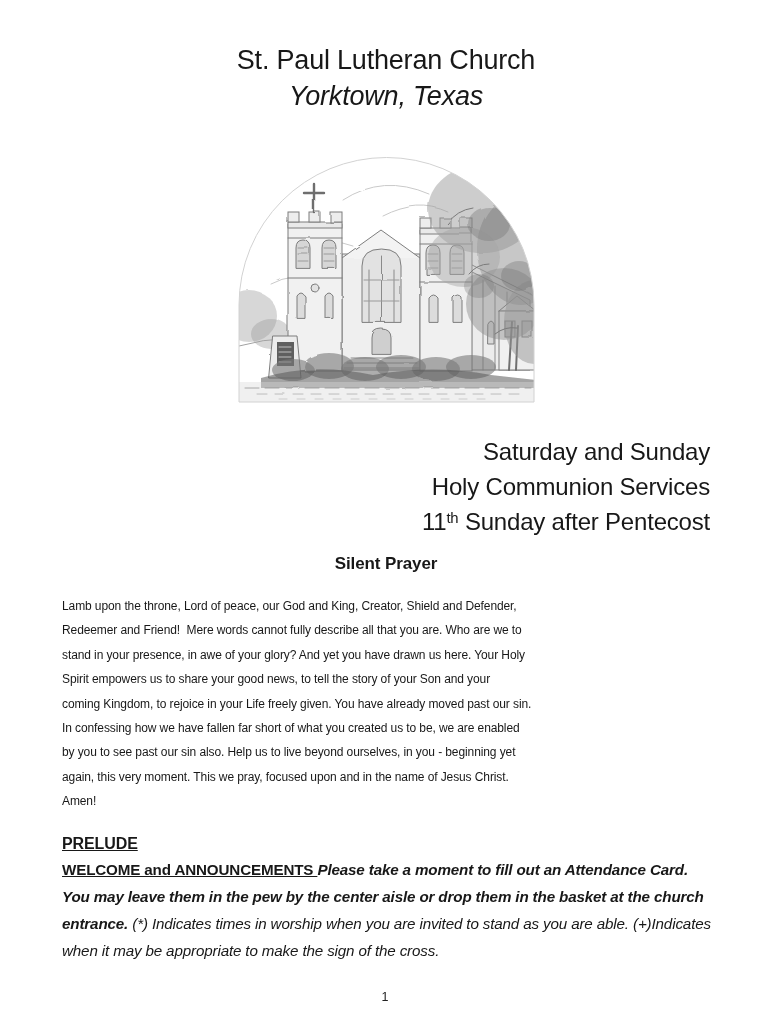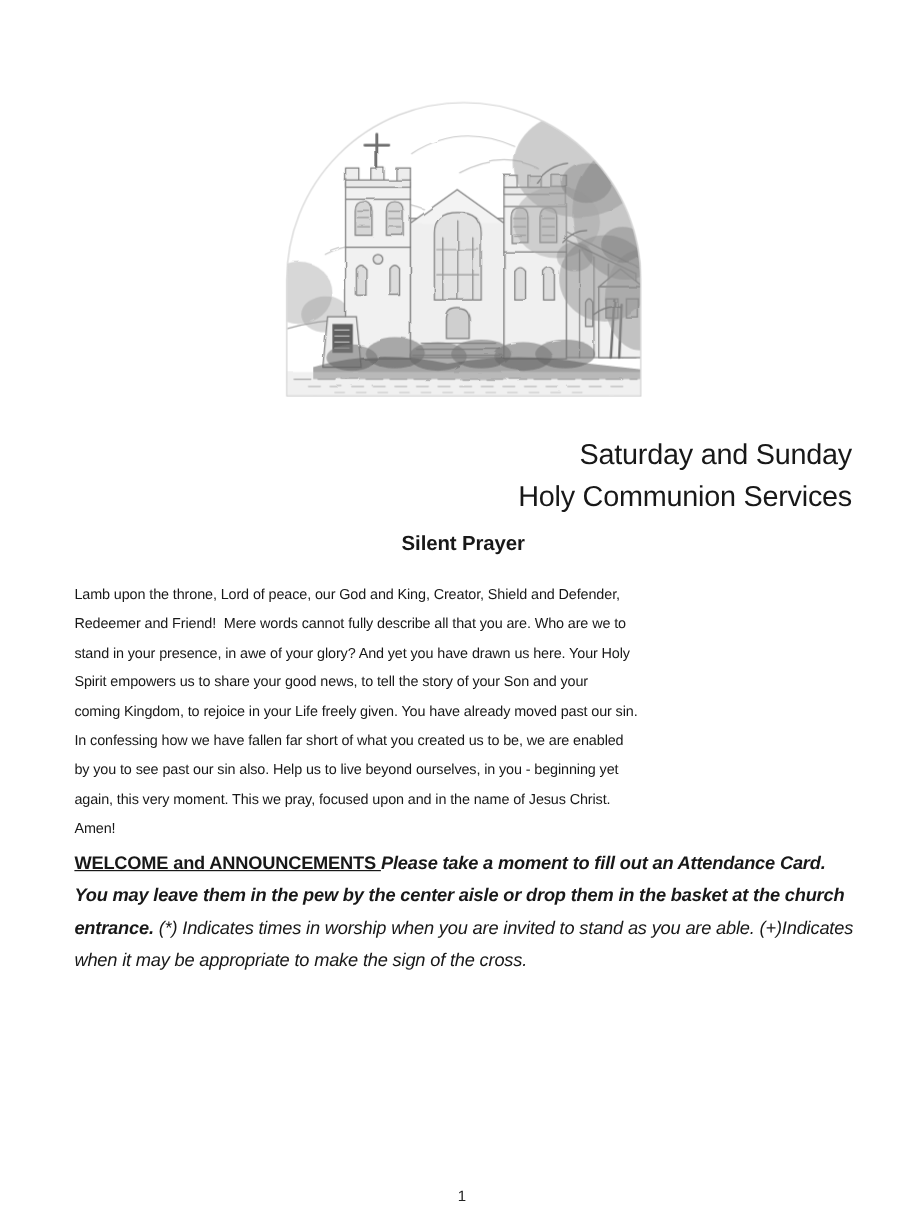--- a/index.html
+++ b/index.html
@@ -99,20 +99,24 @@
     font-size: 12.5px;
     color: #222222;
   }
   svg { display: block; }
 </style>
 </head>
 <body>
 
 <div class="page">
 
+  <div class="header">
+    <div class="church-name">St. Paul Lutheran Church</div>
+    <div class="church-location">Yorktown, Texas</div>
+  </div>
 
   <div class="illustration-wrap">
     <svg width="307" height="250" viewBox="0 0 307 250" aria-hidden="true">
       <defs>
         <clipPath id="archClip">
           <path d="M6,248 L6,151 A147.5,147.5 0 0 1 301,151 L301,248 Z"></path>
         </clipPath>
         <filter id="wobble" x="-5%" y="-5%" width="110%" height="110%">
           <feTurbulence type="fractalNoise" baseFrequency="0.045" numOctaves="2" result="n"></feTurbulence>
           <feDisplacementMap in="SourceGraphic" in2="n" scale="2.4"></feDisplacementMap>
@@ -232,32 +236,34 @@
         </g>
       </g>
 
       <path d="M6,248 L6,151 A147.5,147.5 0 0 1 301,151 L301,248 Z" fill="none" stroke="#d2d2d2" stroke-width="1"></path>
     </svg>
   </div>
 
   <div class="service-info">
     <div>Saturday and Sunday</div>
     <div>Holy Communion Services</div>
+    <div><span>11</span><sup>th</sup><span> Sunday after Pentecost</span></div>
   </div>
 
   <div class="prayer-heading">Silent Prayer</div>
 
   <div class="prayer-body">Lamb upon the throne, Lord of peace, our God and King, Creator, Shield and Defender,
 Redeemer and Friend!  Mere words cannot fully describe all that you are. Who are we to
 stand in your presence, in awe of your glory? And yet you have drawn us here. Your Holy
 Spirit empowers us to share your good news, to tell the story of your Son and your
 coming Kingdom, to rejoice in your Life freely given. You have already moved past our sin.
 In confessing how we have fallen far short of what you created us to be, we are enabled
 by you to see past our sin also. Help us to live beyond ourselves, in you - beginning yet
 again, this very moment. This we pray, focused upon and in the name of Jesus Christ.
 Amen!</div>
 
+  <div class="prelude-heading">PRELUDE</div>
 
   <p class="welcome-paragraph"><span class="welcome-heading-inline">WELCOME and ANNOUNCEMENTS </span><span class="welcome-emphasis">Please take a moment to fill out an Attendance Card. You may leave them in the pew by the center aisle or drop them in the basket at the church entrance. </span><span class="welcome-note"> (*) Indicates times in worship when you are invited to stand as you are able. (+)Indicates when it may be appropriate to make the sign of the cross.</span></p>
 
   <div class="page-footer">1</div>
 
 </div>
 
 </body></html>

